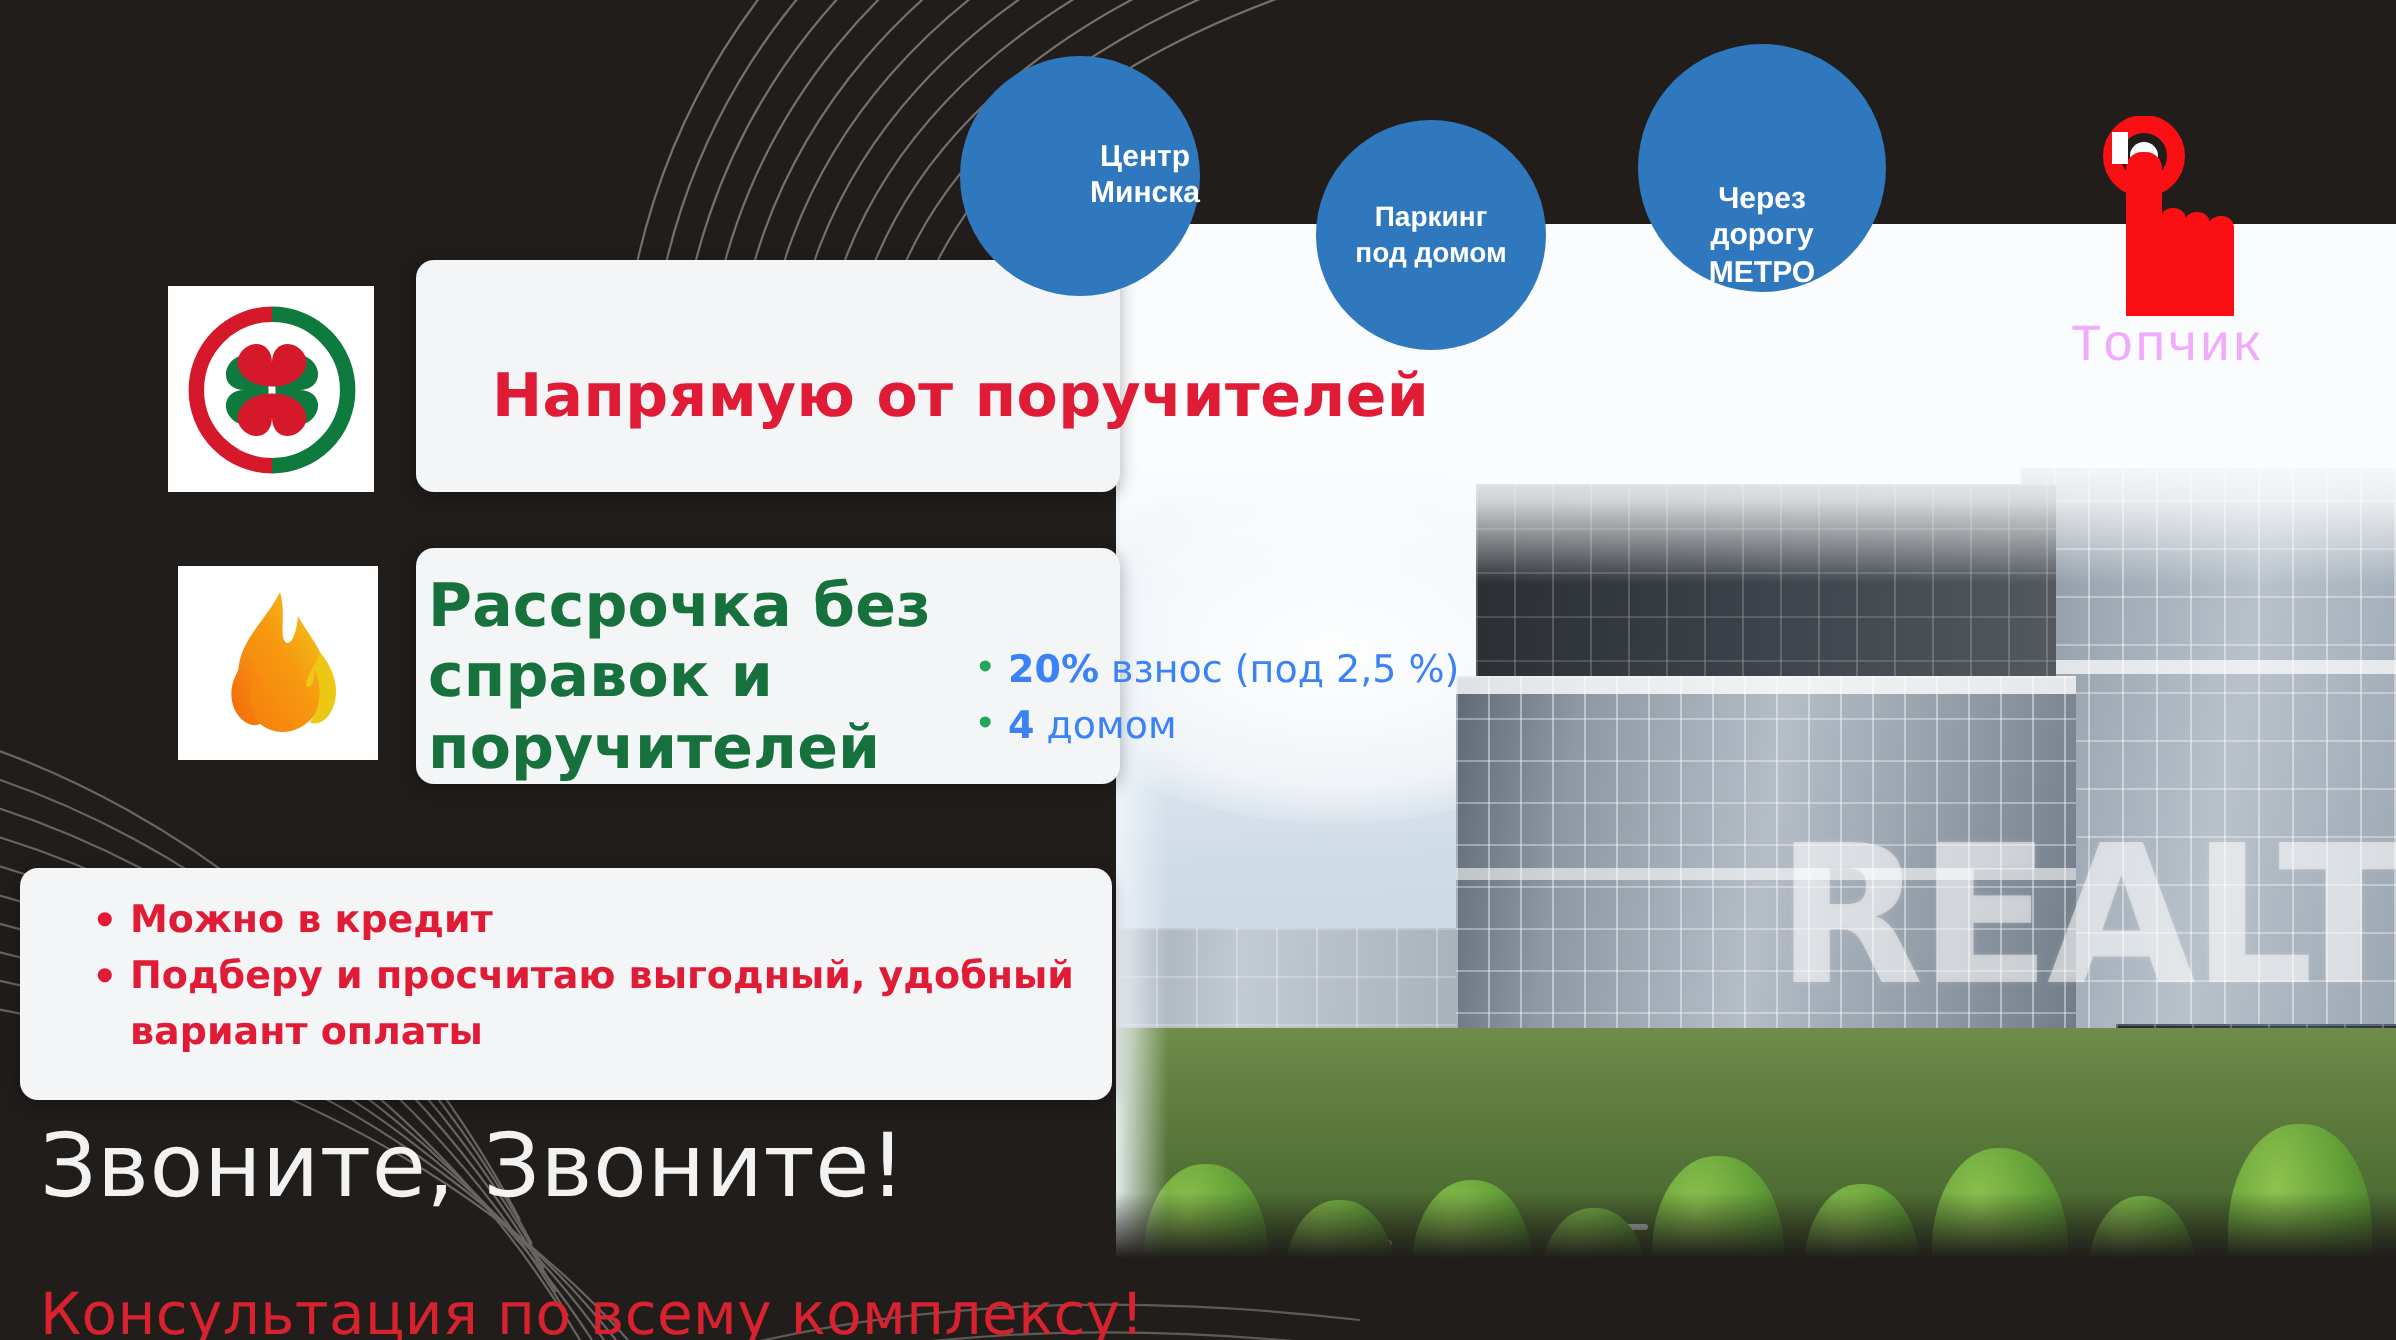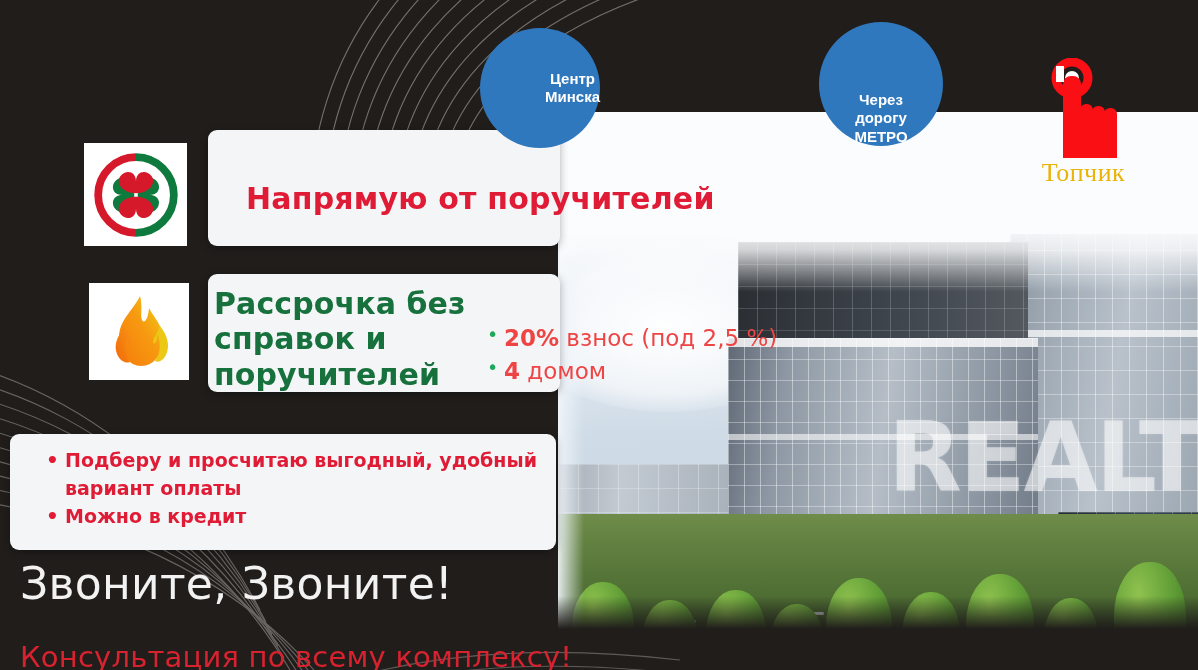--- a/index.html
+++ b/index.html
@@ -117,21 +117,21 @@
   }
   #install-text {
     position:absolute; left:214px; top:286px;
     width:330px;
     font-size:30px; font-weight:700; color:#16713c;
     line-height:1.18; letter-spacing:.1px;
     font-family:"DejaVu Sans", sans-serif;
   }
   #install-subs {
     position:absolute; left:487px; top:322px;
-    font-size:23px; color:#ef4444; line-height:1.45;
+    font-size:19px; color:#3b82f6; line-height:1.45;
     font-family:"DejaVu Sans", sans-serif;
     white-space:nowrap;
   }
   #install-subs li { list-style:none; position:relative; padding-left:17px; }
   #install-subs li:before {
     content:"•"; position:absolute; left:0; top:-1px; color:#1fa85a; font-size:19px;
   }
   #install-subs .strong { font-weight:700; }
 
   #bullets {
@@ -155,22 +155,22 @@
     position:absolute; left:20px; top:640px;
     font-size:29px; color:#d8222f; font-weight:400;
     letter-spacing:.2px; white-space:nowrap;
     font-family:"DejaVu Sans", sans-serif;
   }
 
   
   #topchik { position:absolute; left:1016px; top:58px; width:135px; height:128px; }
   #topchik-label {
     position:absolute; left:0; right:0; bottom:0;
-    text-align:center; color:#eab308;
-    font-size:26px; font-family:Liberation Serif, serif;
+    text-align:center; color:#f0abfc;
+    font-size:26px; font-family:Liberation Mono, monospace;
     letter-spacing:.5px; line-height:1;
   }
 </style>
 </head>
 <body>
 
 <div id="banner">
 
   <svg class="swirl" id="swirl-top" viewBox="0 0 470 400">
     <g fill="none" stroke="#b9b5b0" stroke-width="1.1">
@@ -305,31 +305,37 @@
   <ul id="install-subs">
     <li>
       <span class="strong">20%</span><span> взнос (под 2,5 %)</span>
     </li>
     <li>
       <span class="strong">4</span><span> домом</span>
     </li>
   </ul>
 
   <ul id="bullets">
+    <li>Можно в кредит</li>
     <li>Подберу и просчитаю выгодный, удобный вариант оплаты</li>
-    <li>Можно в кредит</li>
   </ul>
 
   <div class="circle" id="circle-center" style="background:#2f78be;justify-content:flex-end;">
     <div>
       <div>Центр</div>
       <div>Минска</div>
     </div>
   </div>
 
+  <div class="circle" id="circle-parking" style="background:#2f78be;">
+    <div>
+      <div>Паркинг</div>
+      <div>под домом</div>
+    </div>
+  </div>
 
   <div class="circle" id="circle-metro" style="background:#2f78be;">
     <div>
       <div>Через</div>
       <div>дорогу</div>
       <div>МЕТРО</div>
     </div>
   </div>
 
   <div class="icon-tile" id="tile-clover">

